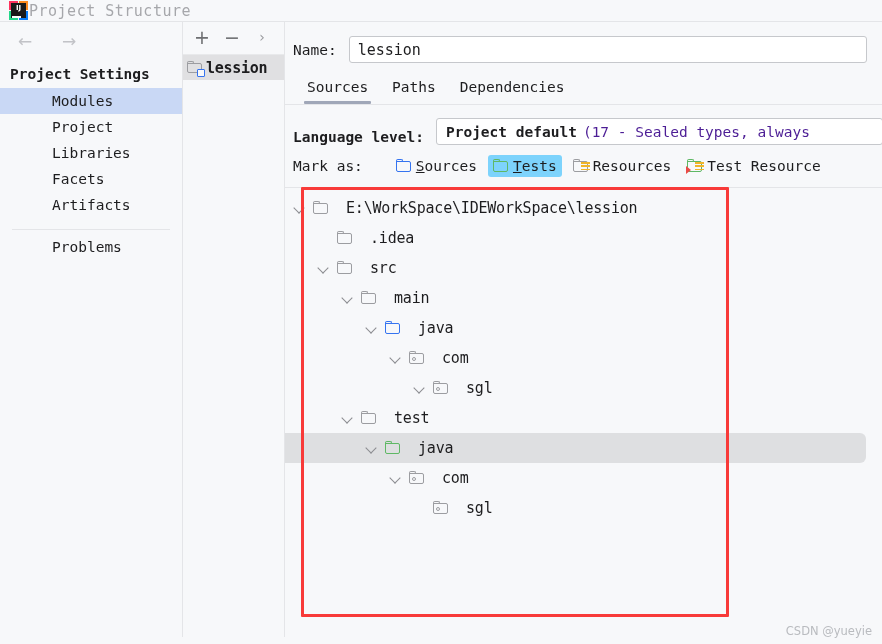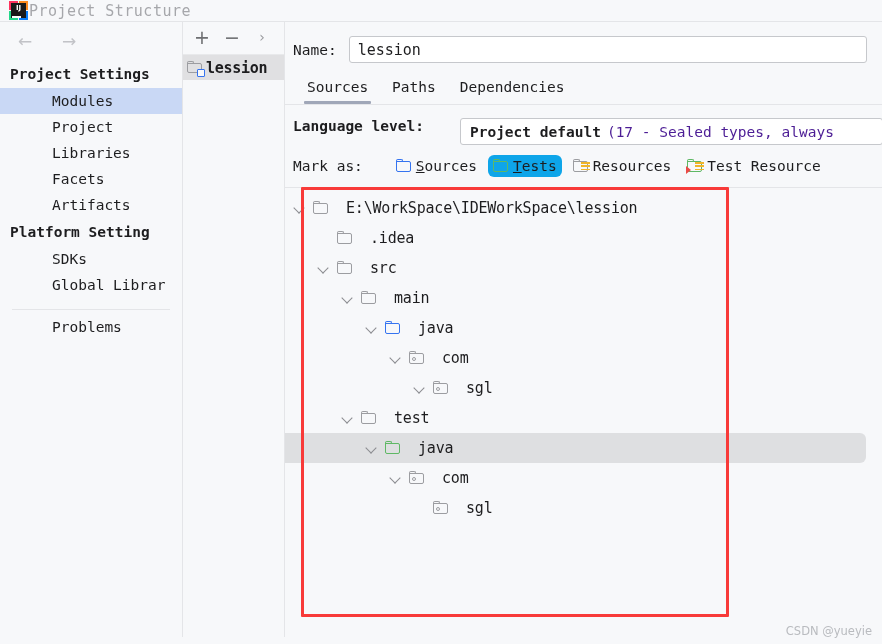--- a/index.html
+++ b/index.html
@@ -148,23 +148,22 @@
   .tab.active::after {
     content: ""; position: absolute;
     left: 9px; right: 9px; bottom: 0;
     height: 3px; background: #a0a7b8;
     border-radius: 1px;
   }
   #tabs-rule {
     height: 1px; background: #e4e5e8; margin-left: 0;
   }
   #lang-row {
-    display: flex; align-items: flex-start;
+    display: flex; align-items: flex-end;
     padding: 13px 0 0 8px;
-    gap: 24px;
   }
   #lang-row .lbl { font-size: 14.5px; font-weight: bold; margin-right: 12px; white-space: nowrap; }
   #lang-select {
     flex: 1 1 auto; height: 27px;
     background: #ffffff;
     border: 1px solid #c6c8cc;
     border-radius: 3px;
     display: flex; align-items: center;
     padding-left: 9px;
     white-space: nowrap; overflow: hidden;
@@ -179,21 +178,21 @@
     padding: 10px 0 10px 8px;
     gap: 6px;
     white-space: nowrap;
   }
   #markas-row .lbl { font-size: 14.5px; margin-right: 22px; }
   .mark-btn {
     display: flex; align-items: center; gap: 4px;
     padding: 3px 5px; border-radius: 3px;
     font-size: 14.5px;
   }
-  .mark-btn.active { background: #0ea5e9; border-radius: 6px; }
+  .mark-btn.active { background: #7dd3fc; }
   .mark-btn .mnem { text-decoration: underline; }
   #markas-rule { height: 1px; background: #e4e5e8; }
 
   
   #tree { padding-top: 5px; position: relative; }
   .tree-row {
     display: flex; align-items: center;
     height: 30px;
     font-size: 15px;
     position: relative;
@@ -309,25 +308,20 @@
 
     <div>
       <div class="nav-group-title">Project Settings</div>
       <div class="nav-item selected">Modules</div>
       <div class="nav-item">Project</div>
       <div class="nav-item">Libraries</div>
       <div class="nav-item">Facets</div>
       <div class="nav-item">Artifacts</div>
     </div>
 
-    <div>
-      <div class="nav-group-title">Platform Setting</div>
-      <div class="nav-item">SDKs</div>
-      <div class="nav-item">Global Librar</div>
-    </div>
 
     <div class="nav-sep"></div>
     <div class="nav-item" style="padding-top:9px;">Problems</div>
   </div>
 
   <div id="mod-col">
     <div id="mod-toolbar">
       <div class="tool-btn">+</div>
       <div class="tool-btn">−</div>
       <div class="tool-btn chev">›</div>

